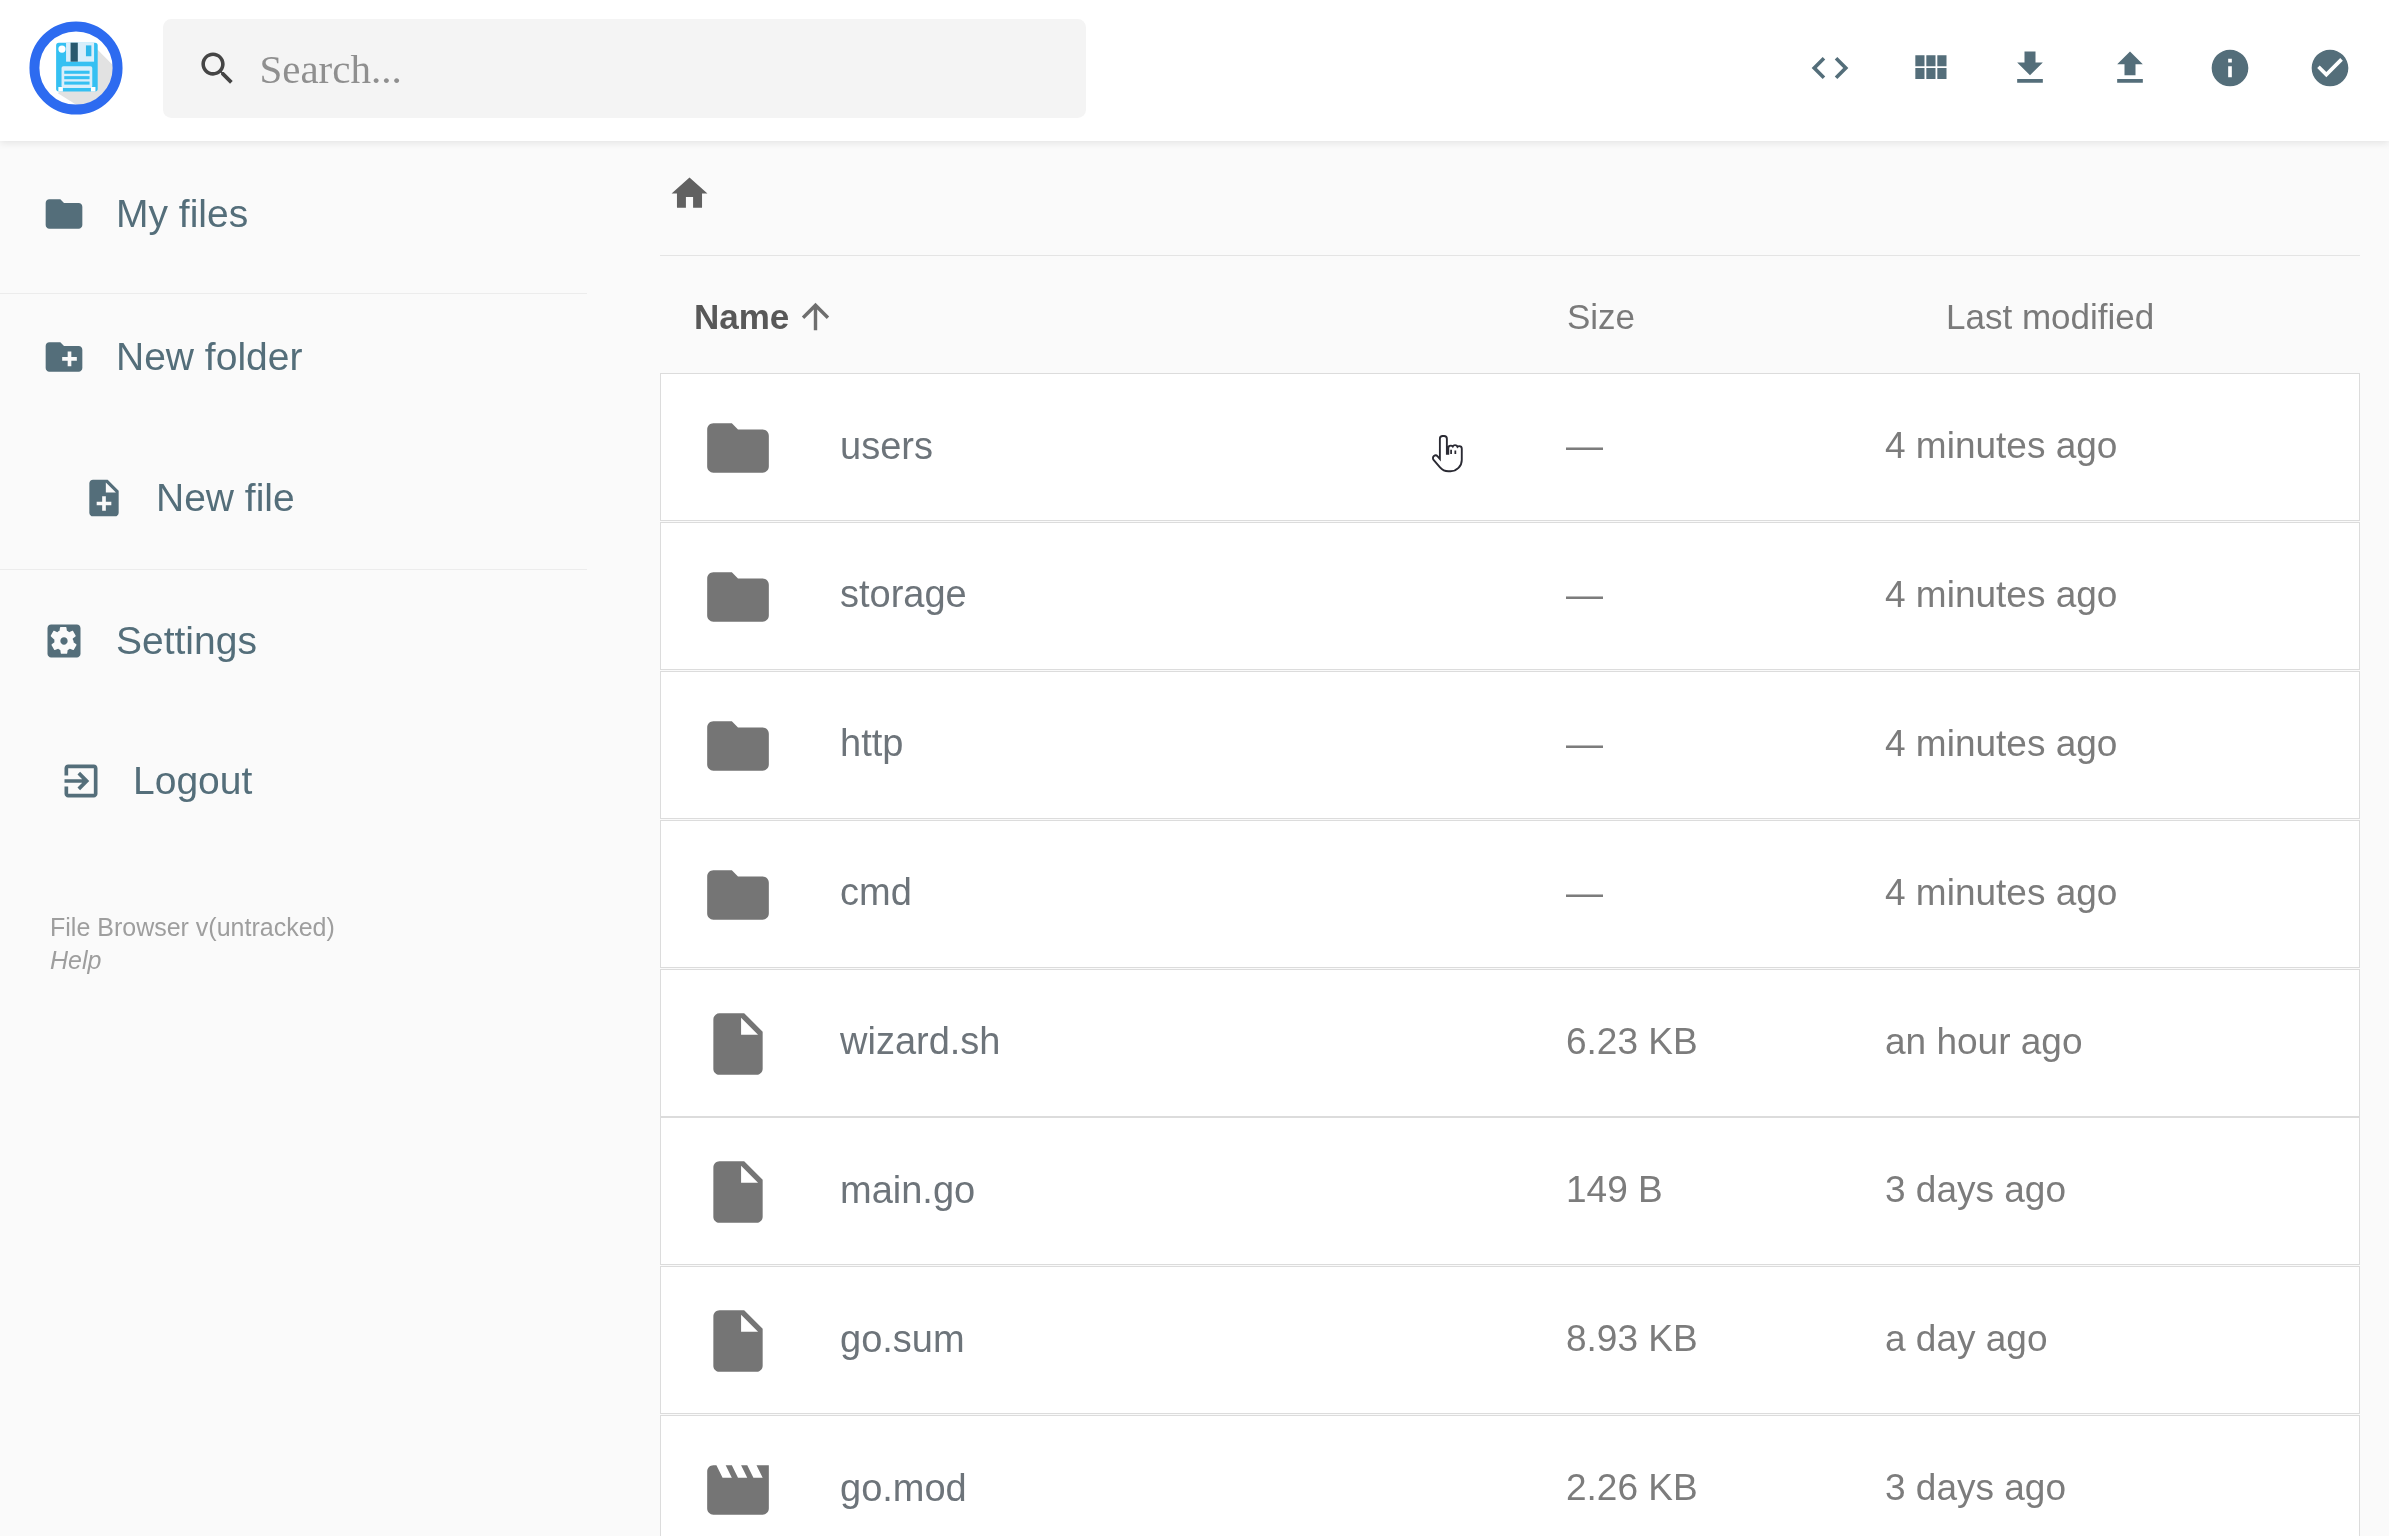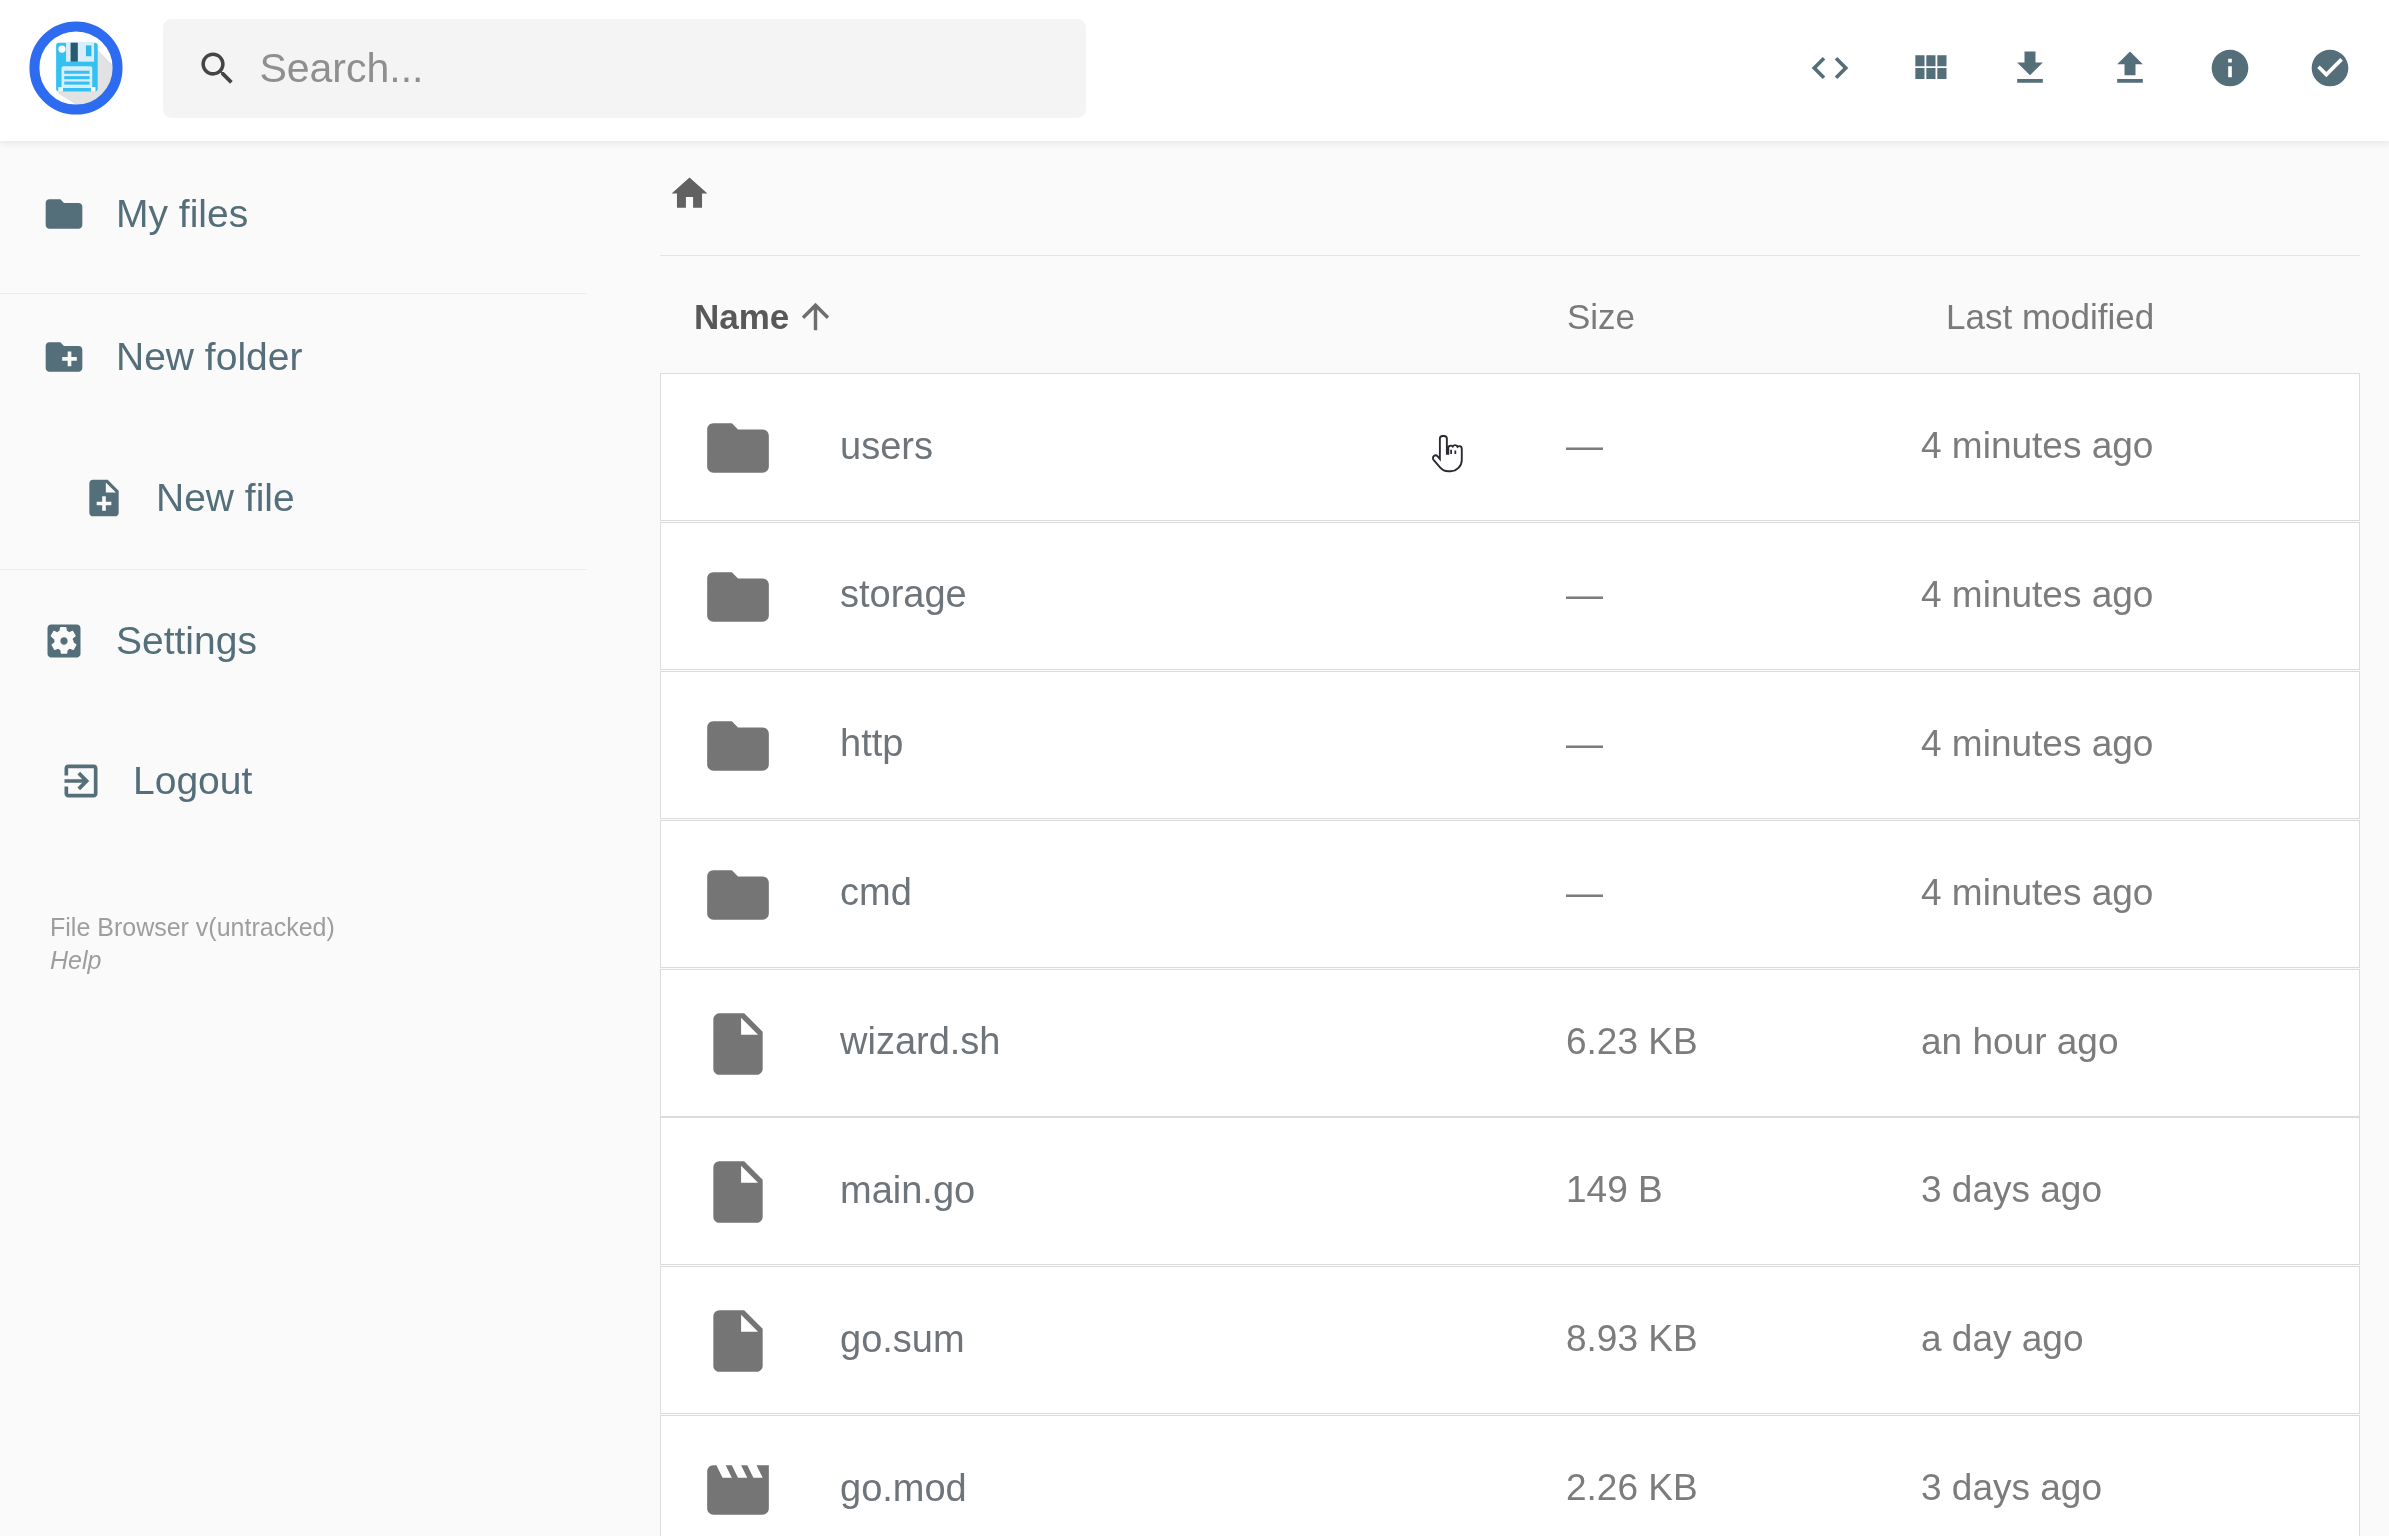--- a/index.html
+++ b/index.html
@@ -23,21 +23,21 @@
     cursor: pointer;
   }
   .searchbar {
     position: absolute; left: 163px; top: 19.4px; width: 923px; height: 99px;
     background: #f4f4f4; border-radius: 8.3px;
     display: flex; align-items: center;
   }
   .searchbar .mag { margin-left: 33px; width: 43px; height: 43px; flex: 0 0 auto; }
   .searchbar input {
     border: none; outline: none; background: transparent;
-    font-family: Liberation Sans, sans-serif;
+    font-family: Liberation Serif, serif;
     font-size: 41px; color: #404040; margin-left: 20.4px; width: 787px;
   }
   .searchbar input::placeholder { color: #8f8f8f; opacity: 1; }
   .toolbar {
     position: absolute; right: 37px; top: 46px;
     display: flex; gap: 56px;
   }
   .tbtn {
     width: 44px; height: 44px; border: none; background: transparent;
     padding: 0; cursor: pointer;
@@ -110,21 +110,21 @@
     position: absolute; left: 151px; top: 0; height: 144px;
     display: inline-flex; align-items: center;
     font-size: 38px; color: #6d747a; margin-left: 28px;
   }
   .row .rsize {
     position: absolute; left: 905px; top: 0; height: 144px;
     display: inline-flex; align-items: center;
     font-size: 37px; color: #7c7c7c;
   }
   .row .rmod {
-    position: absolute; left: 1260px; top: 0; height: 144px;
+    position: absolute; left: 1224px; top: 0; height: 144px;
     display: inline-flex; align-items: center;
     font-size: 37px; color: #7c7c7c;
   }
 
   
   .cursor {
     position: absolute; left: 1429px; top: 433px; width: 43px; height: 57px;
     z-index: 50; pointer-events: none;
   }
 </style>

